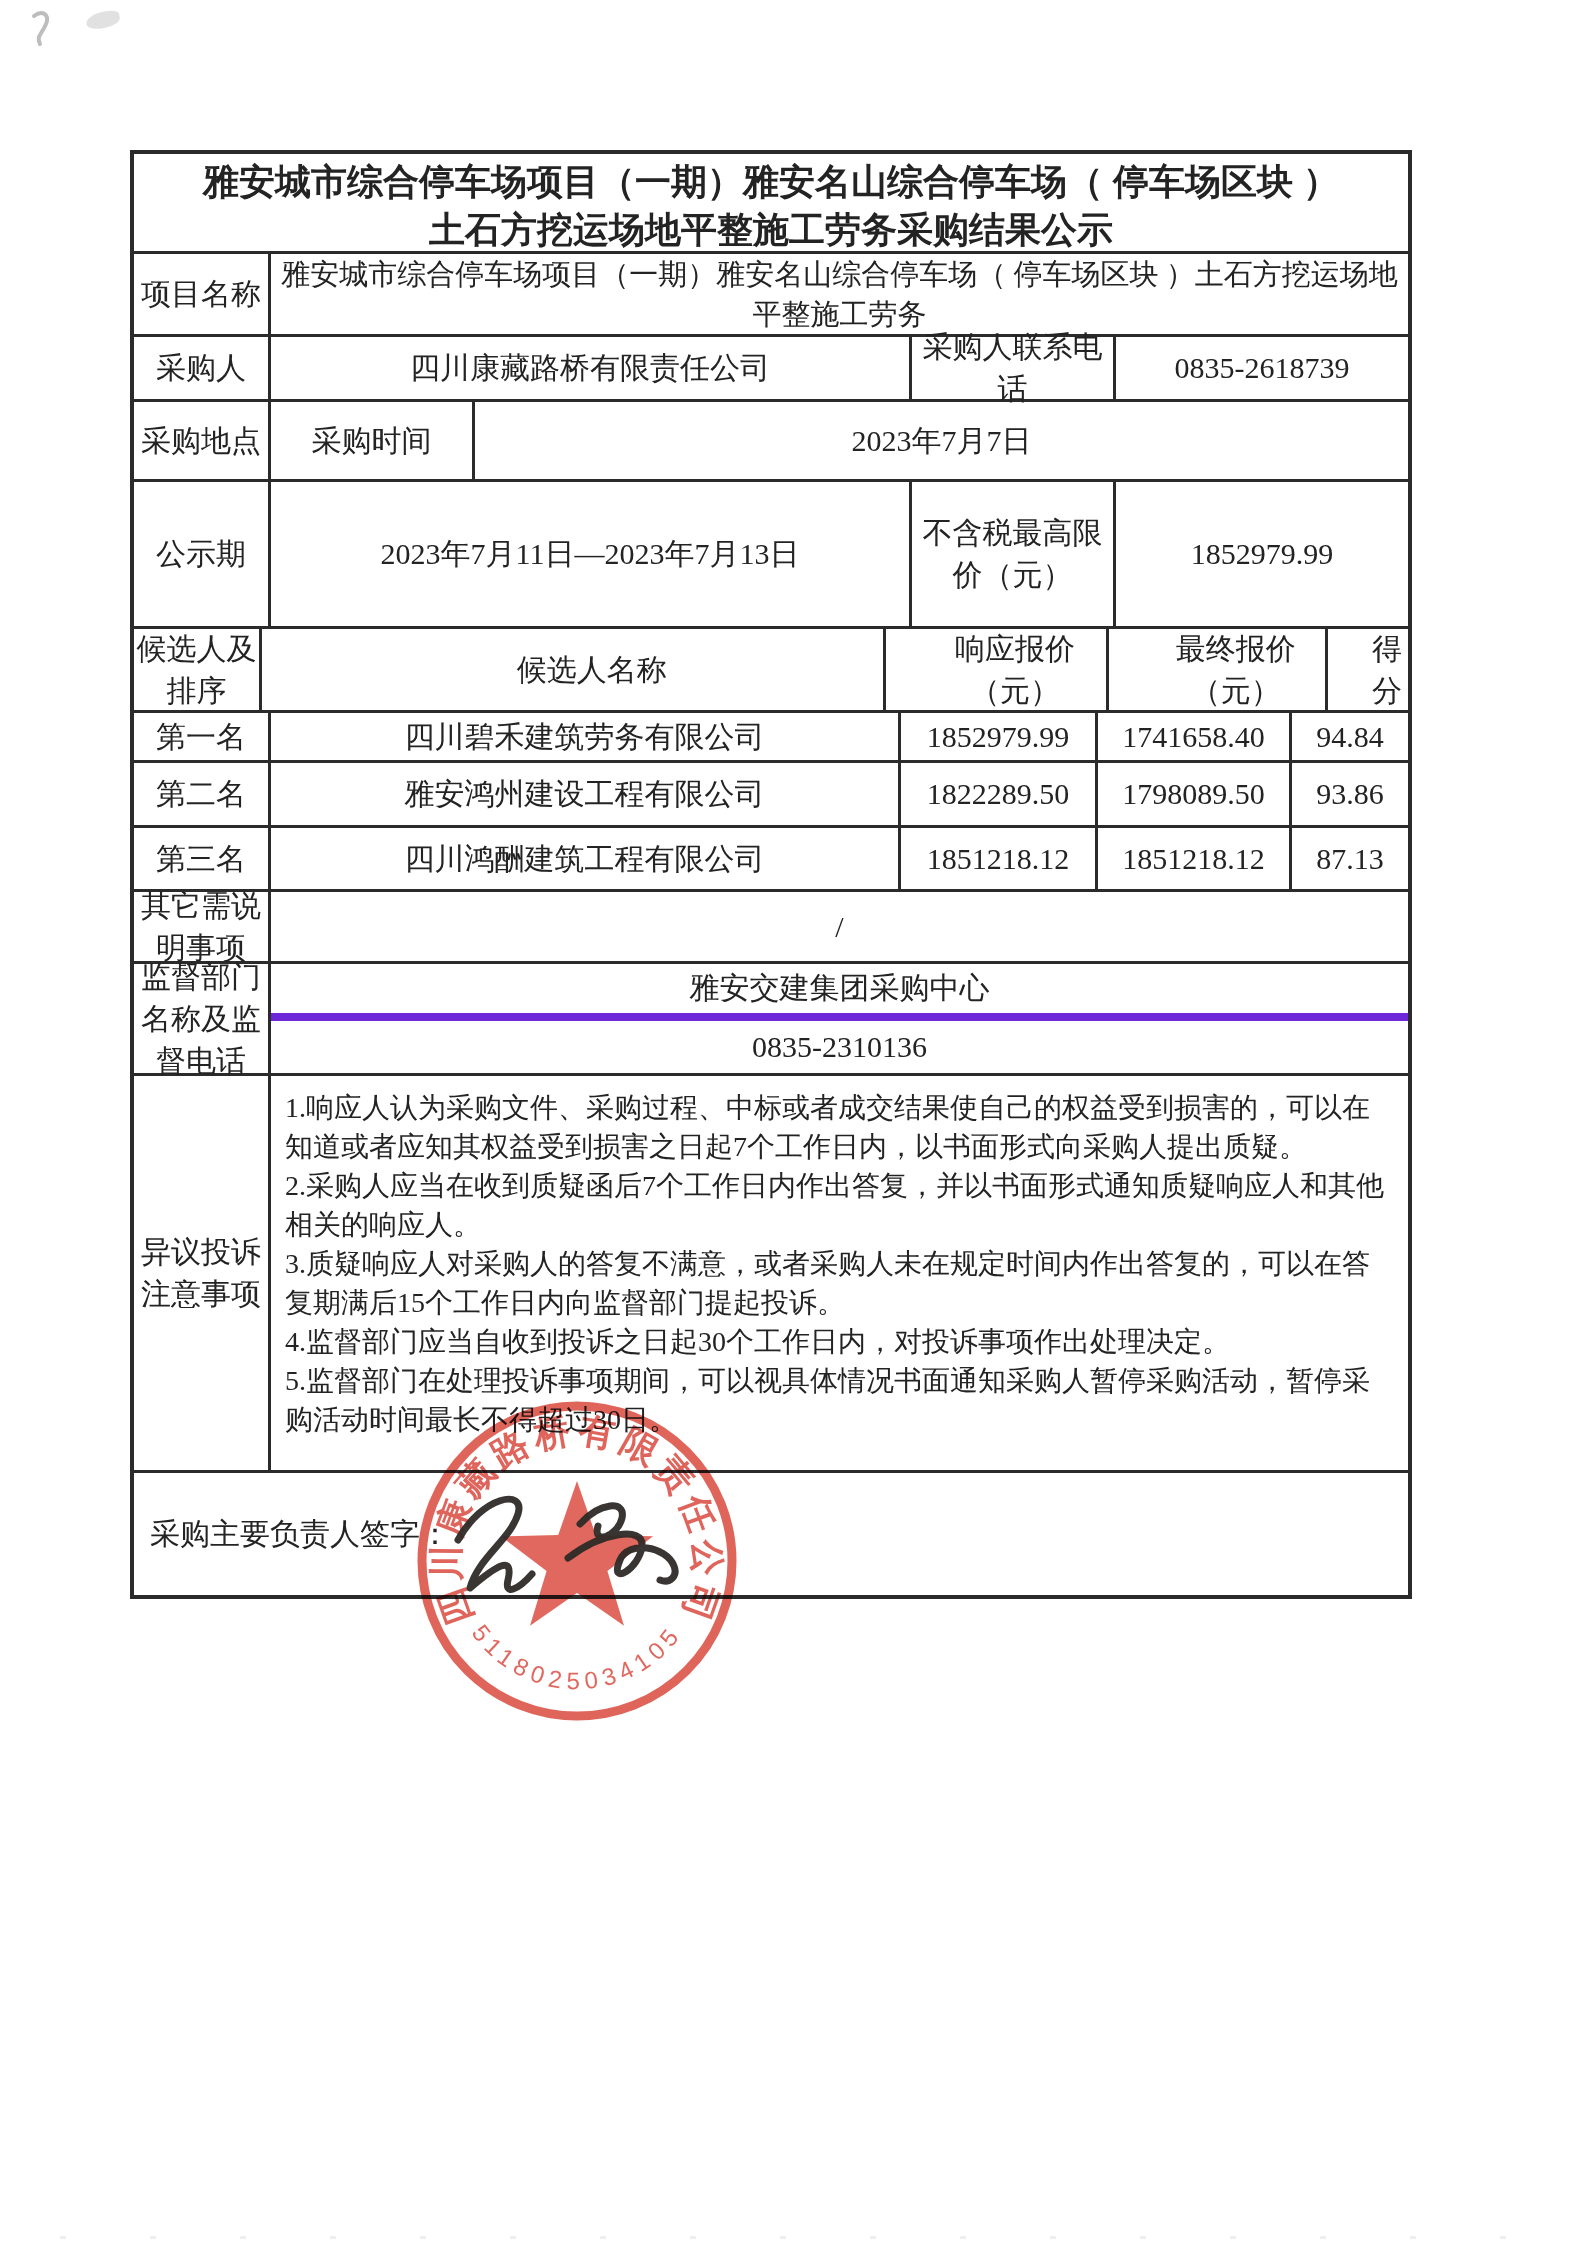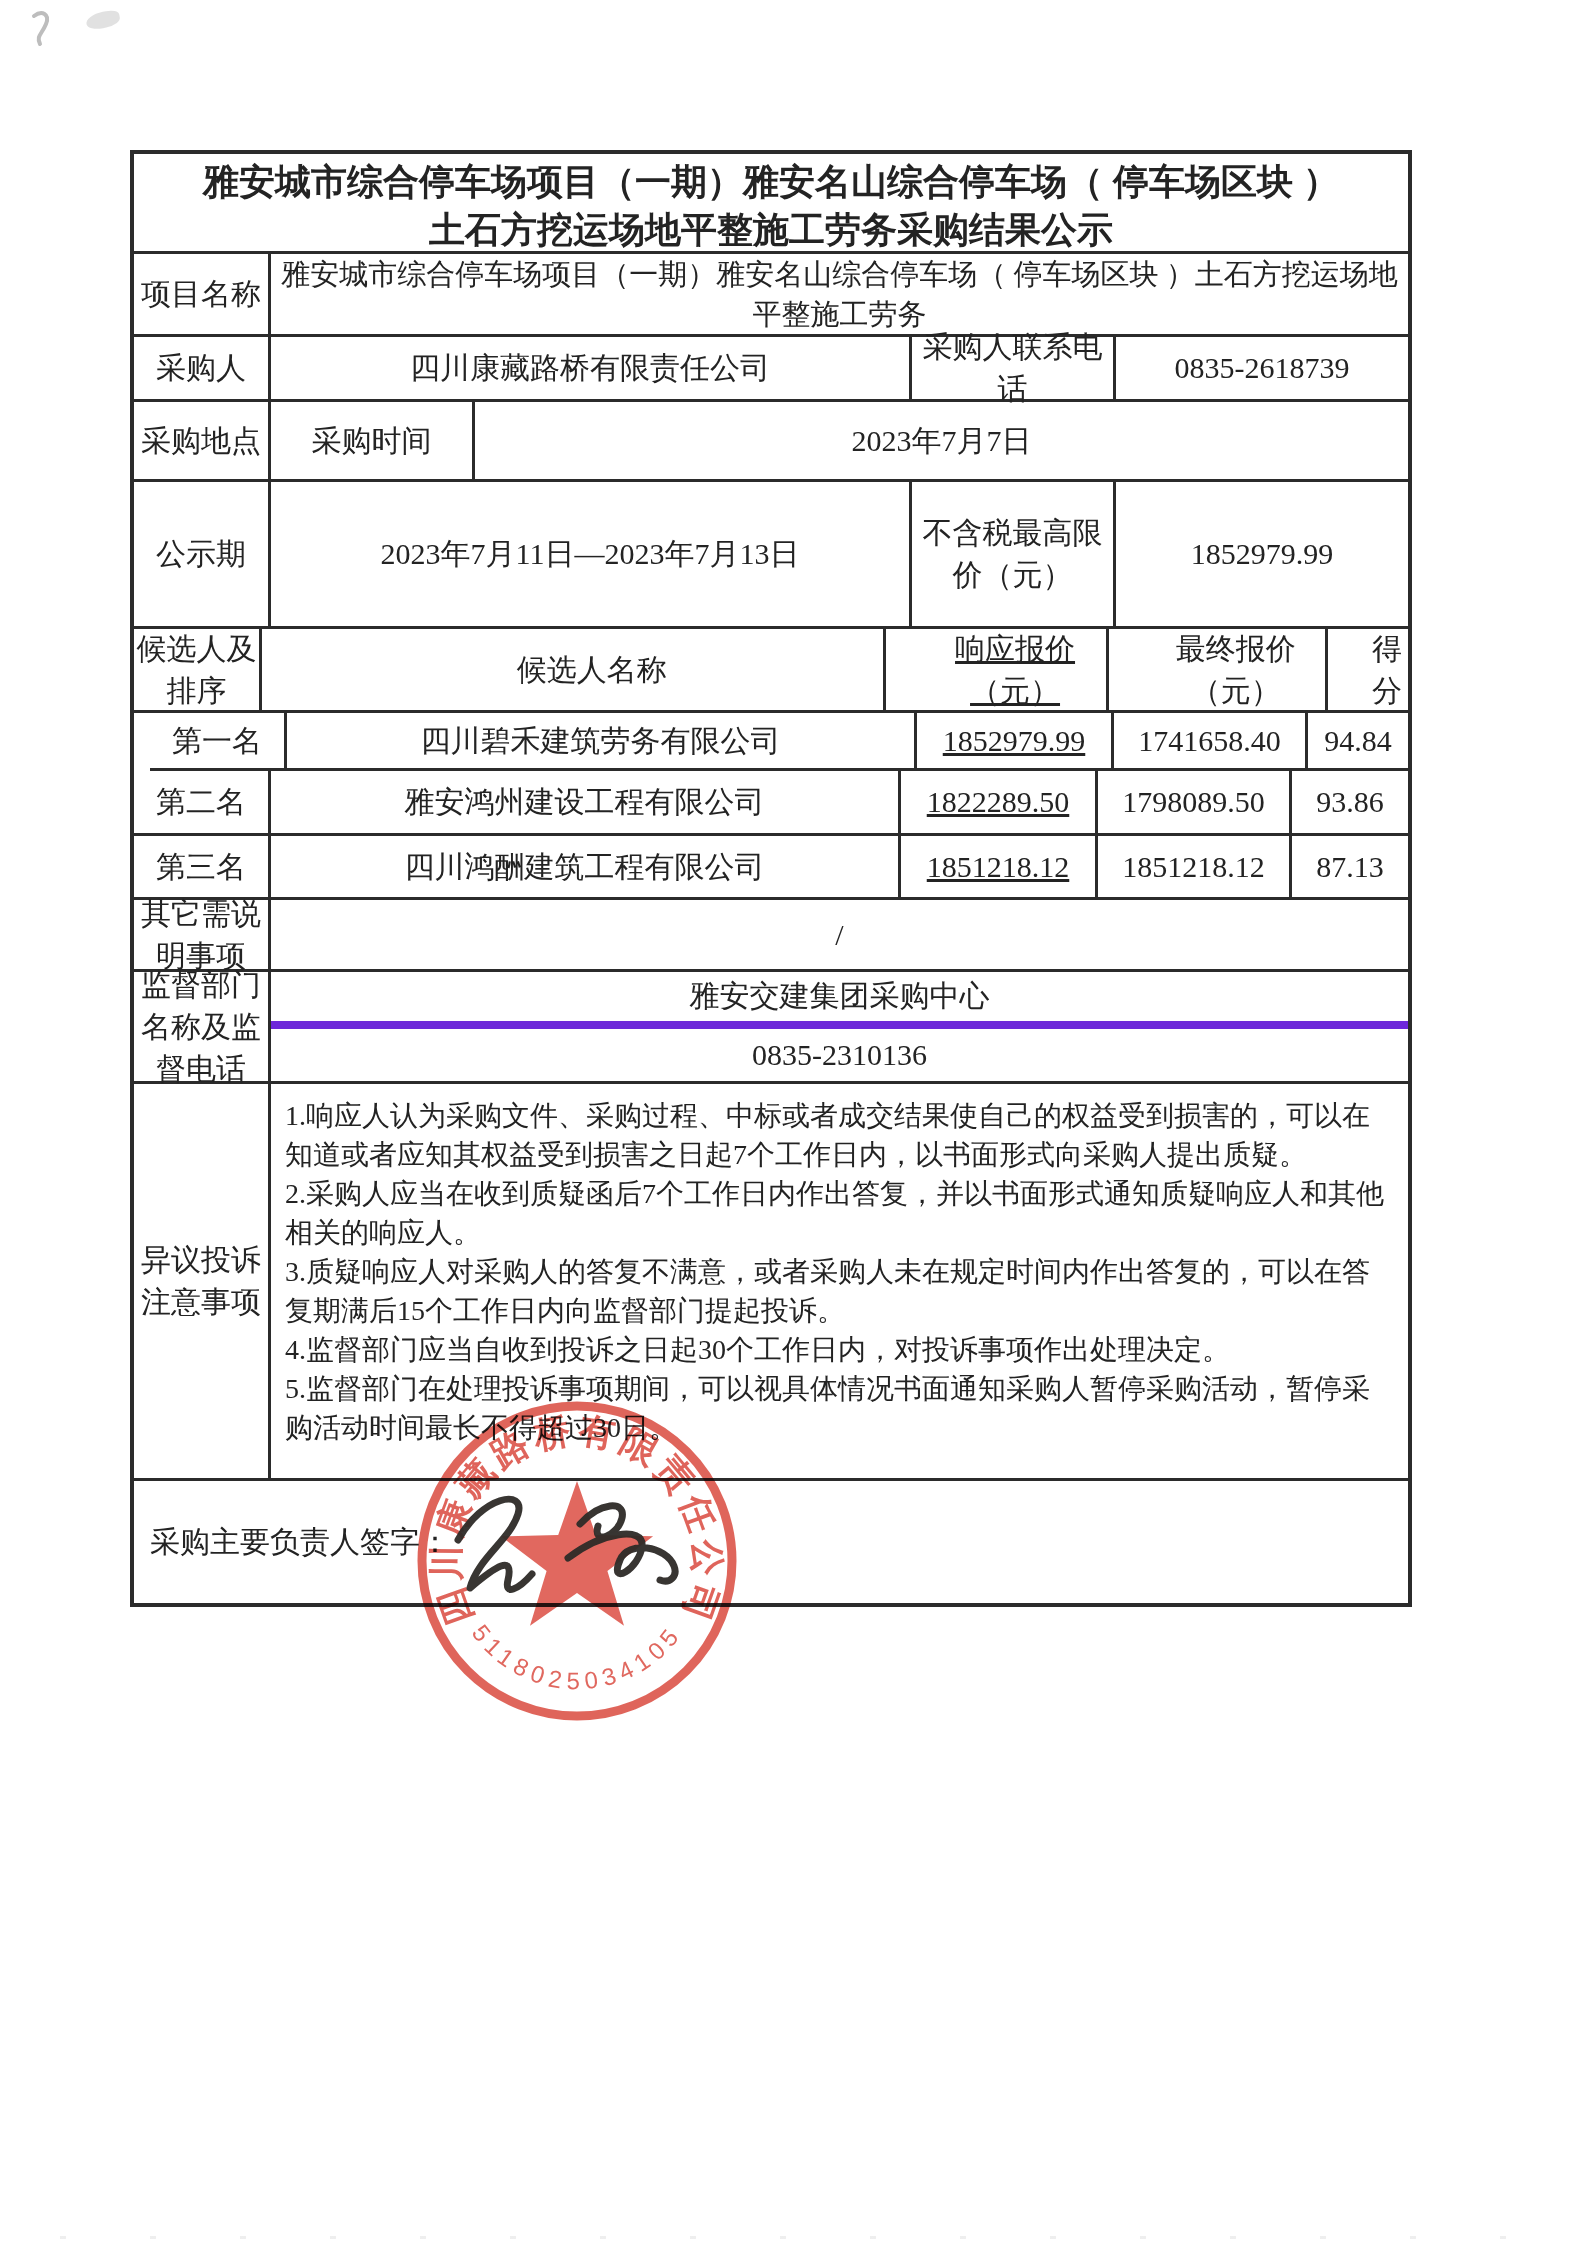--- a/index.html
+++ b/index.html
@@ -21,34 +21,34 @@
     border-right:3px solid #2b2b2b; padding:2px 6px;
   }
   .cell:last-child { border-right:none; }
   .pre { white-space:pre-line; }
   .left { justify-content:flex-start; text-align:left; }
   .c-label { width:137px; padding:2px 2px; }
   .c-val   { width:641px; }
   .c-sub   { width:204px;text-align:center; }
   .c-rest  { flex:1; }
   .c-name  { width:630px; }
-  .c-p1    { width:197px;text-decoration:underline; }
+  .c-p1    { width:197px; }
   .c-p2    { width:194px; }
   .r-title { height:100px; display:block; text-align:center;
     font-family:"Liberation Sans","DejaVu Sans",sans-serif;
     font-weight:700; font-size:36px; line-height:48px; padding-top:4px;
     border-bottom:3px solid #2b2b2b; white-space:pre-line; }
   .r-project { height:83px; }
   .r-project .c-rest { font-size:29px; line-height:40px; padding:2px 8px; }
   .r-purchaser { height:65px; }
   .r-location { height:80px; }
   .r-location .c-val { font-size:29px; line-height:38px; padding:2px 8px; }
   .r-publicity { height:147px; }
   .r-candheader { height:84px;gap:38px; }
-  .r-cand1 { height:58px;margin-left:16px; }
+  .r-cand1 { height:50px; }
   .r-cand2 { height:65px; }
   .r-cand3 { height:64px; }
   .r-other { height:72px; }
   .r-superv { height:112px; }
   .superv-right { flex:1; display:flex; flex-direction:column; }
   .superv-top { height:57px; border-bottom:8px solid #6d28d9; display:flex;
     align-items:center; justify-content:center; font-size:30px; }
   .superv-bot { flex:1; display:flex; align-items:center; justify-content:center; font-size:30px; }
   .r-complaint { height:397px; }
   .complaint-text { flex:1; display:block; text-align:left;

